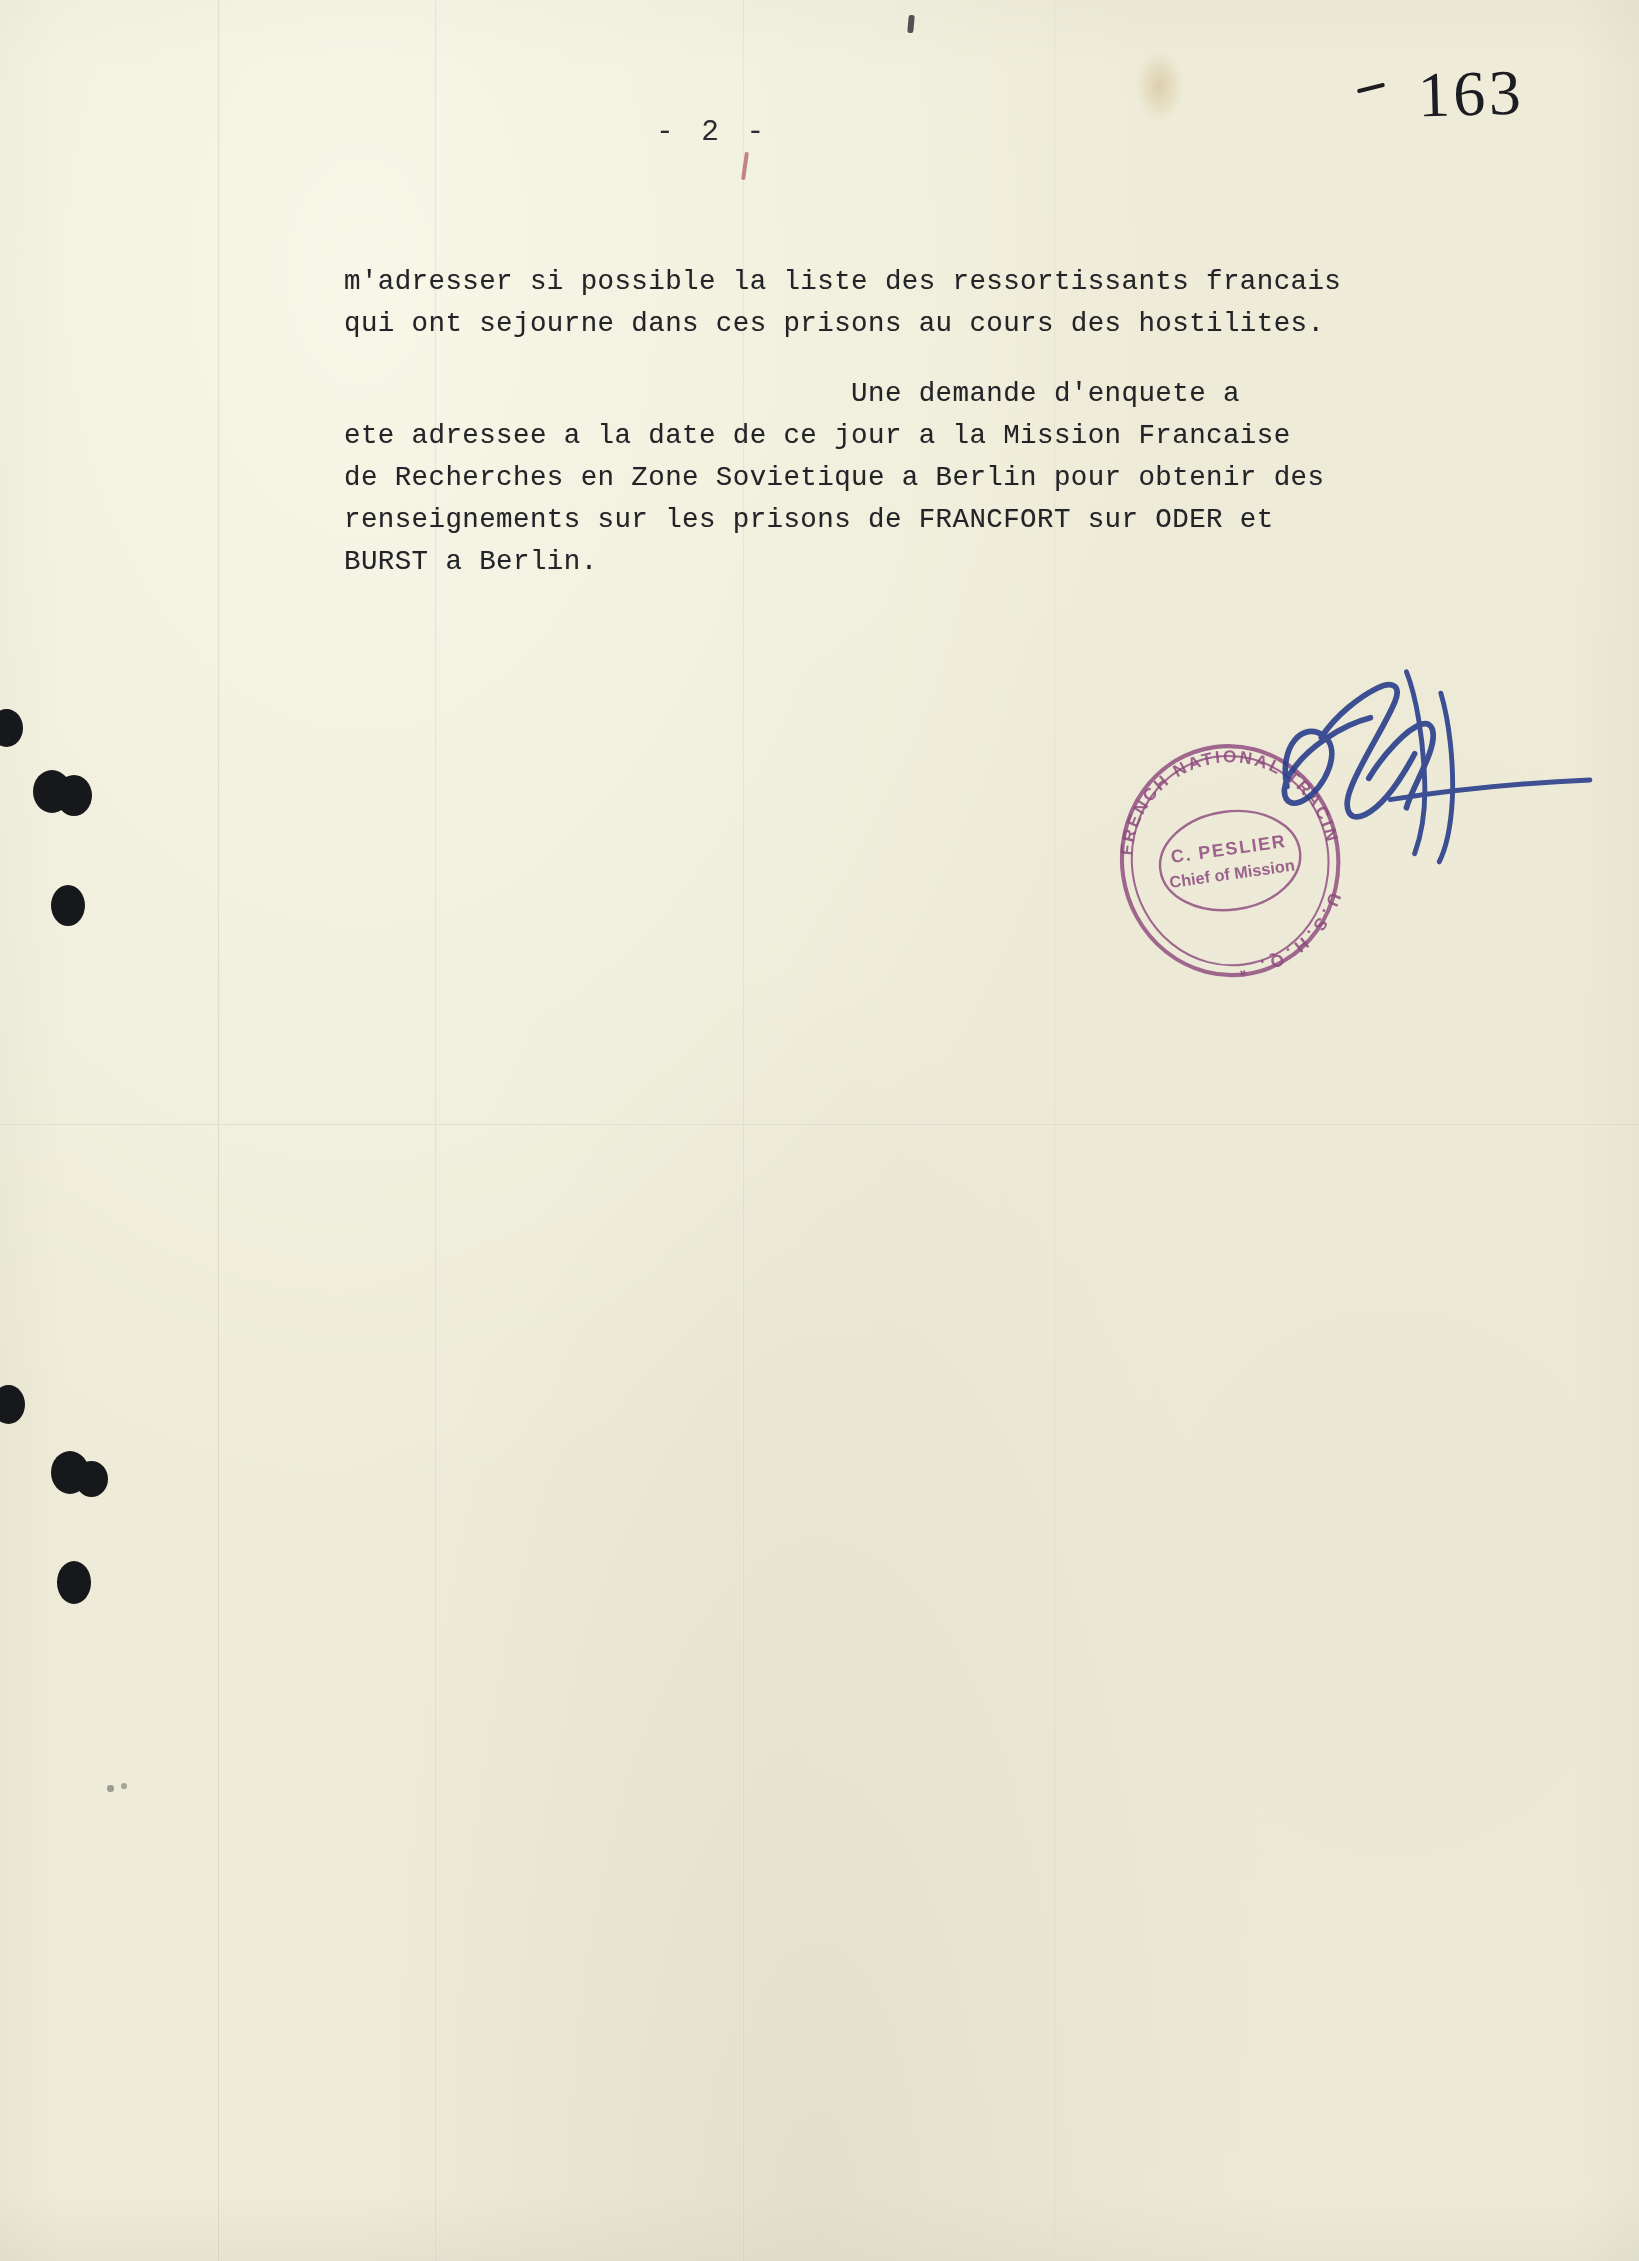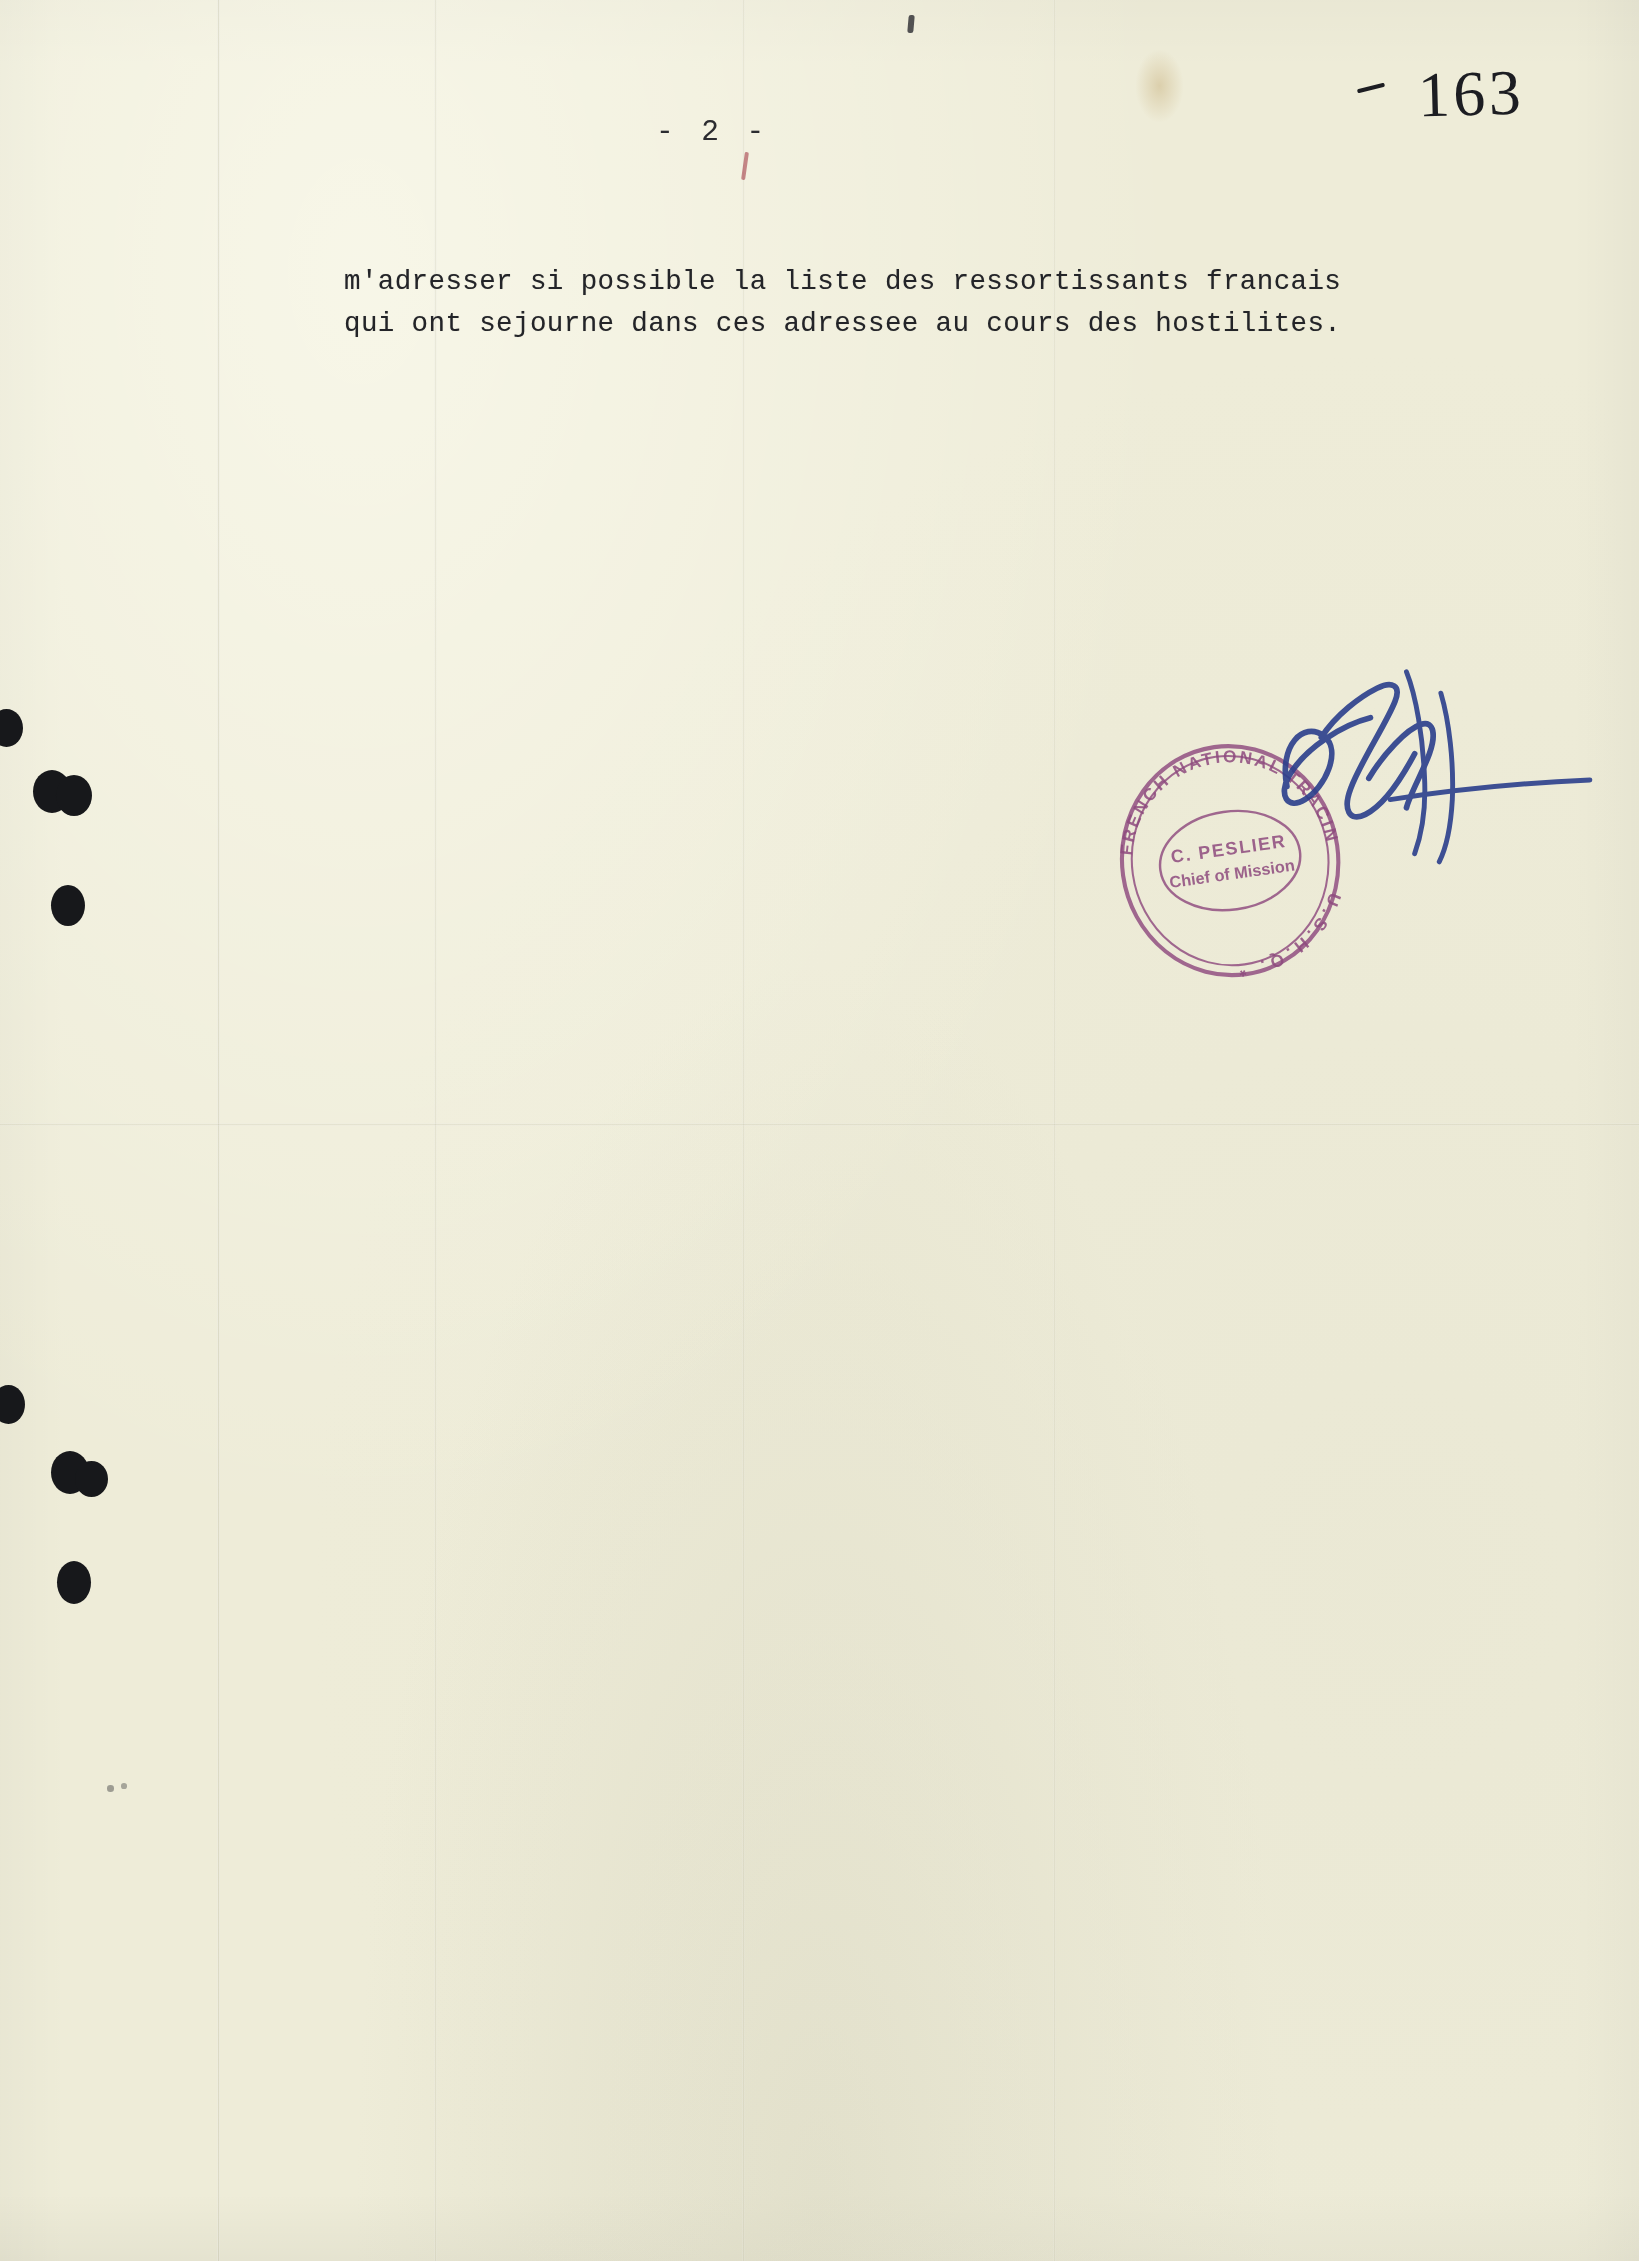--- a/index.html
+++ b/index.html
@@ -170,21 +170,26 @@
   <div class="fold-h" style="top:1123px;opacity:.55;"></div>
 
   <div class="top-tick"></div>
   <div class="folio-dash"></div>
   <div class="folio">163</div>
 
   <div class="typed page-number-top">- 2 -</div>
   <div class="red-mark"></div>
 
   <div id="para-1" class="typed body-text">m'adresser si possible la liste des ressortissants francais
-qui ont sejourne dans ces adressee au cours des hostilites.</div>
+qui ont sejourne dans ces prisons au cours des hostilites.</div>
+  <div id="para-2" class="typed body-text">                              Une demande d'enquete a
+ete adressee a la date de ce jour a la Mission Francaise
+de Recherches en Zone Sovietique a Berlin pour obtenir des
+renseignements sur les prisons de FRANCFORT sur ODER et
+BURST a Berlin.</div>
 
   <div class="hole" style="left:-9.8px; top:709px; width:33px; height:38px;"></div>
   <div class="hole" style="left:33px; top:770px; width:38px; height:43px;"></div>
   <div class="hole" style="left:56px; top:775px; width:36px; height:41px;"></div>
   <div class="hole" style="left:51px; top:885px; width:34px; height:41px;"></div>
   <div class="hole" style="left:-8.2px; top:1385px; width:33px; height:39px;"></div>
   <div class="hole" style="left:51px; top:1451px; width:38px; height:43px;"></div>
   <div class="hole" style="left:75px; top:1461px; width:33px; height:36px;"></div>
   <div class="hole" style="left:57px; top:1561px; width:34px; height:43px;"></div>
 

